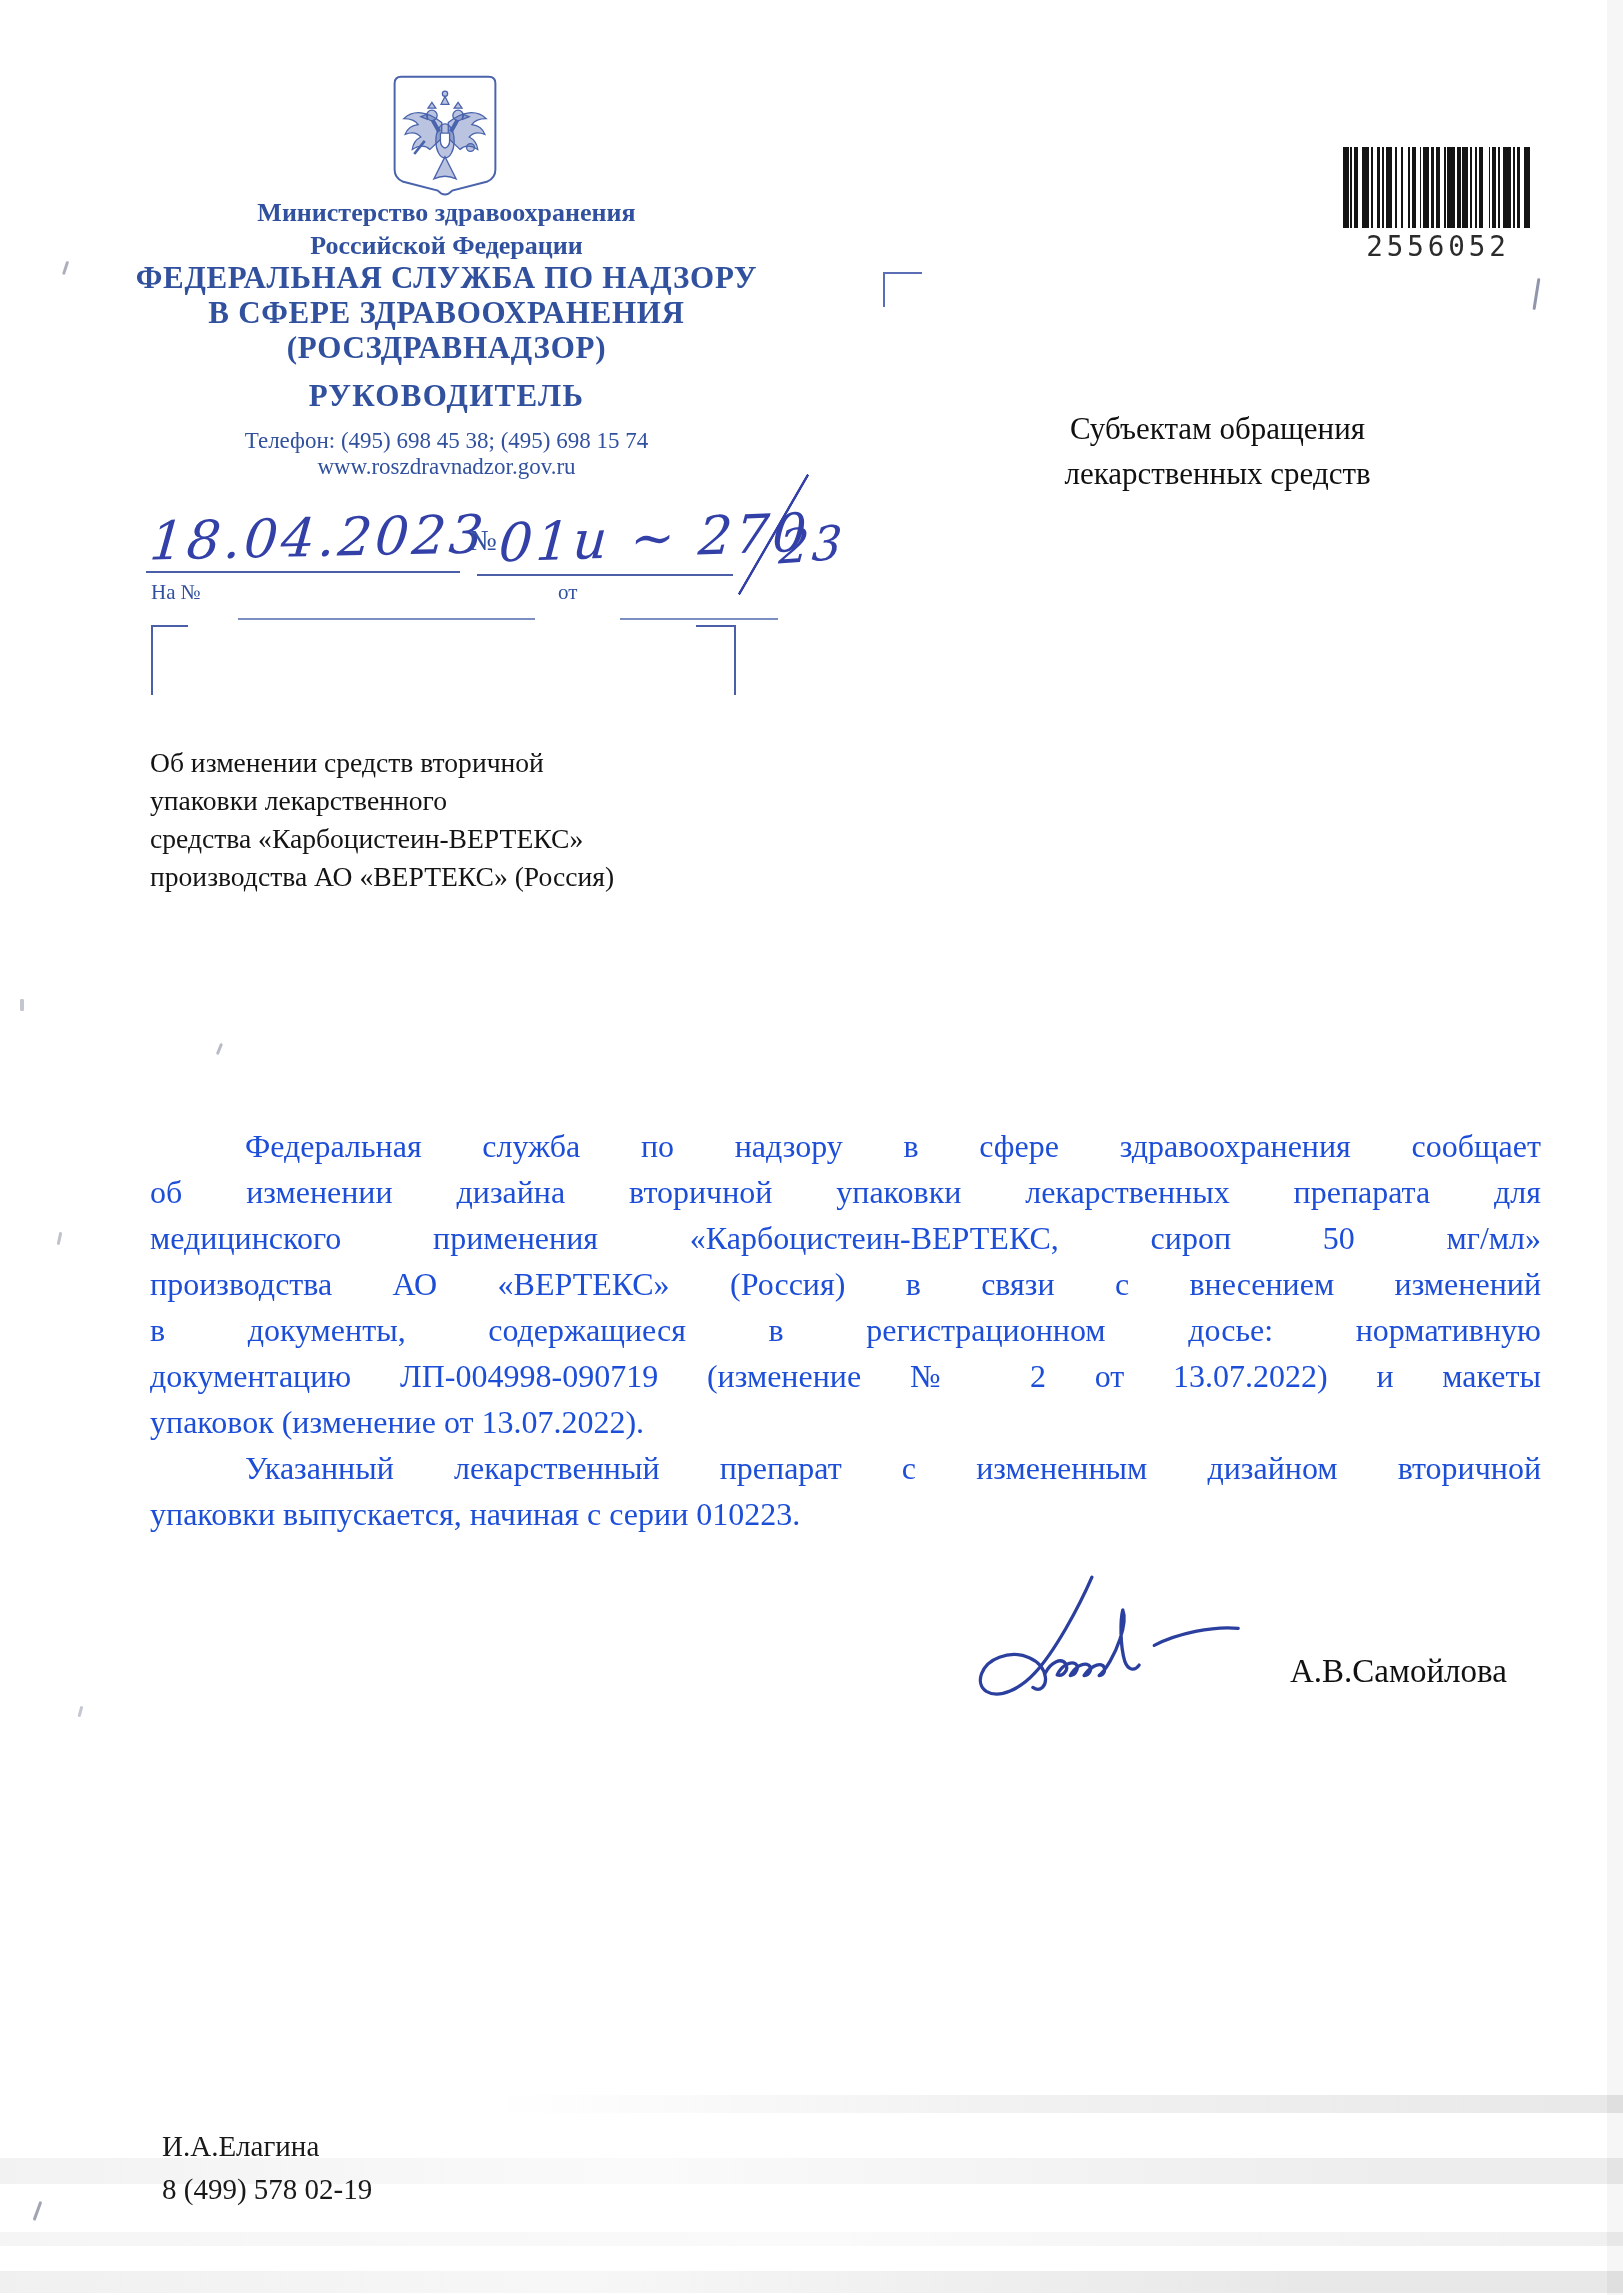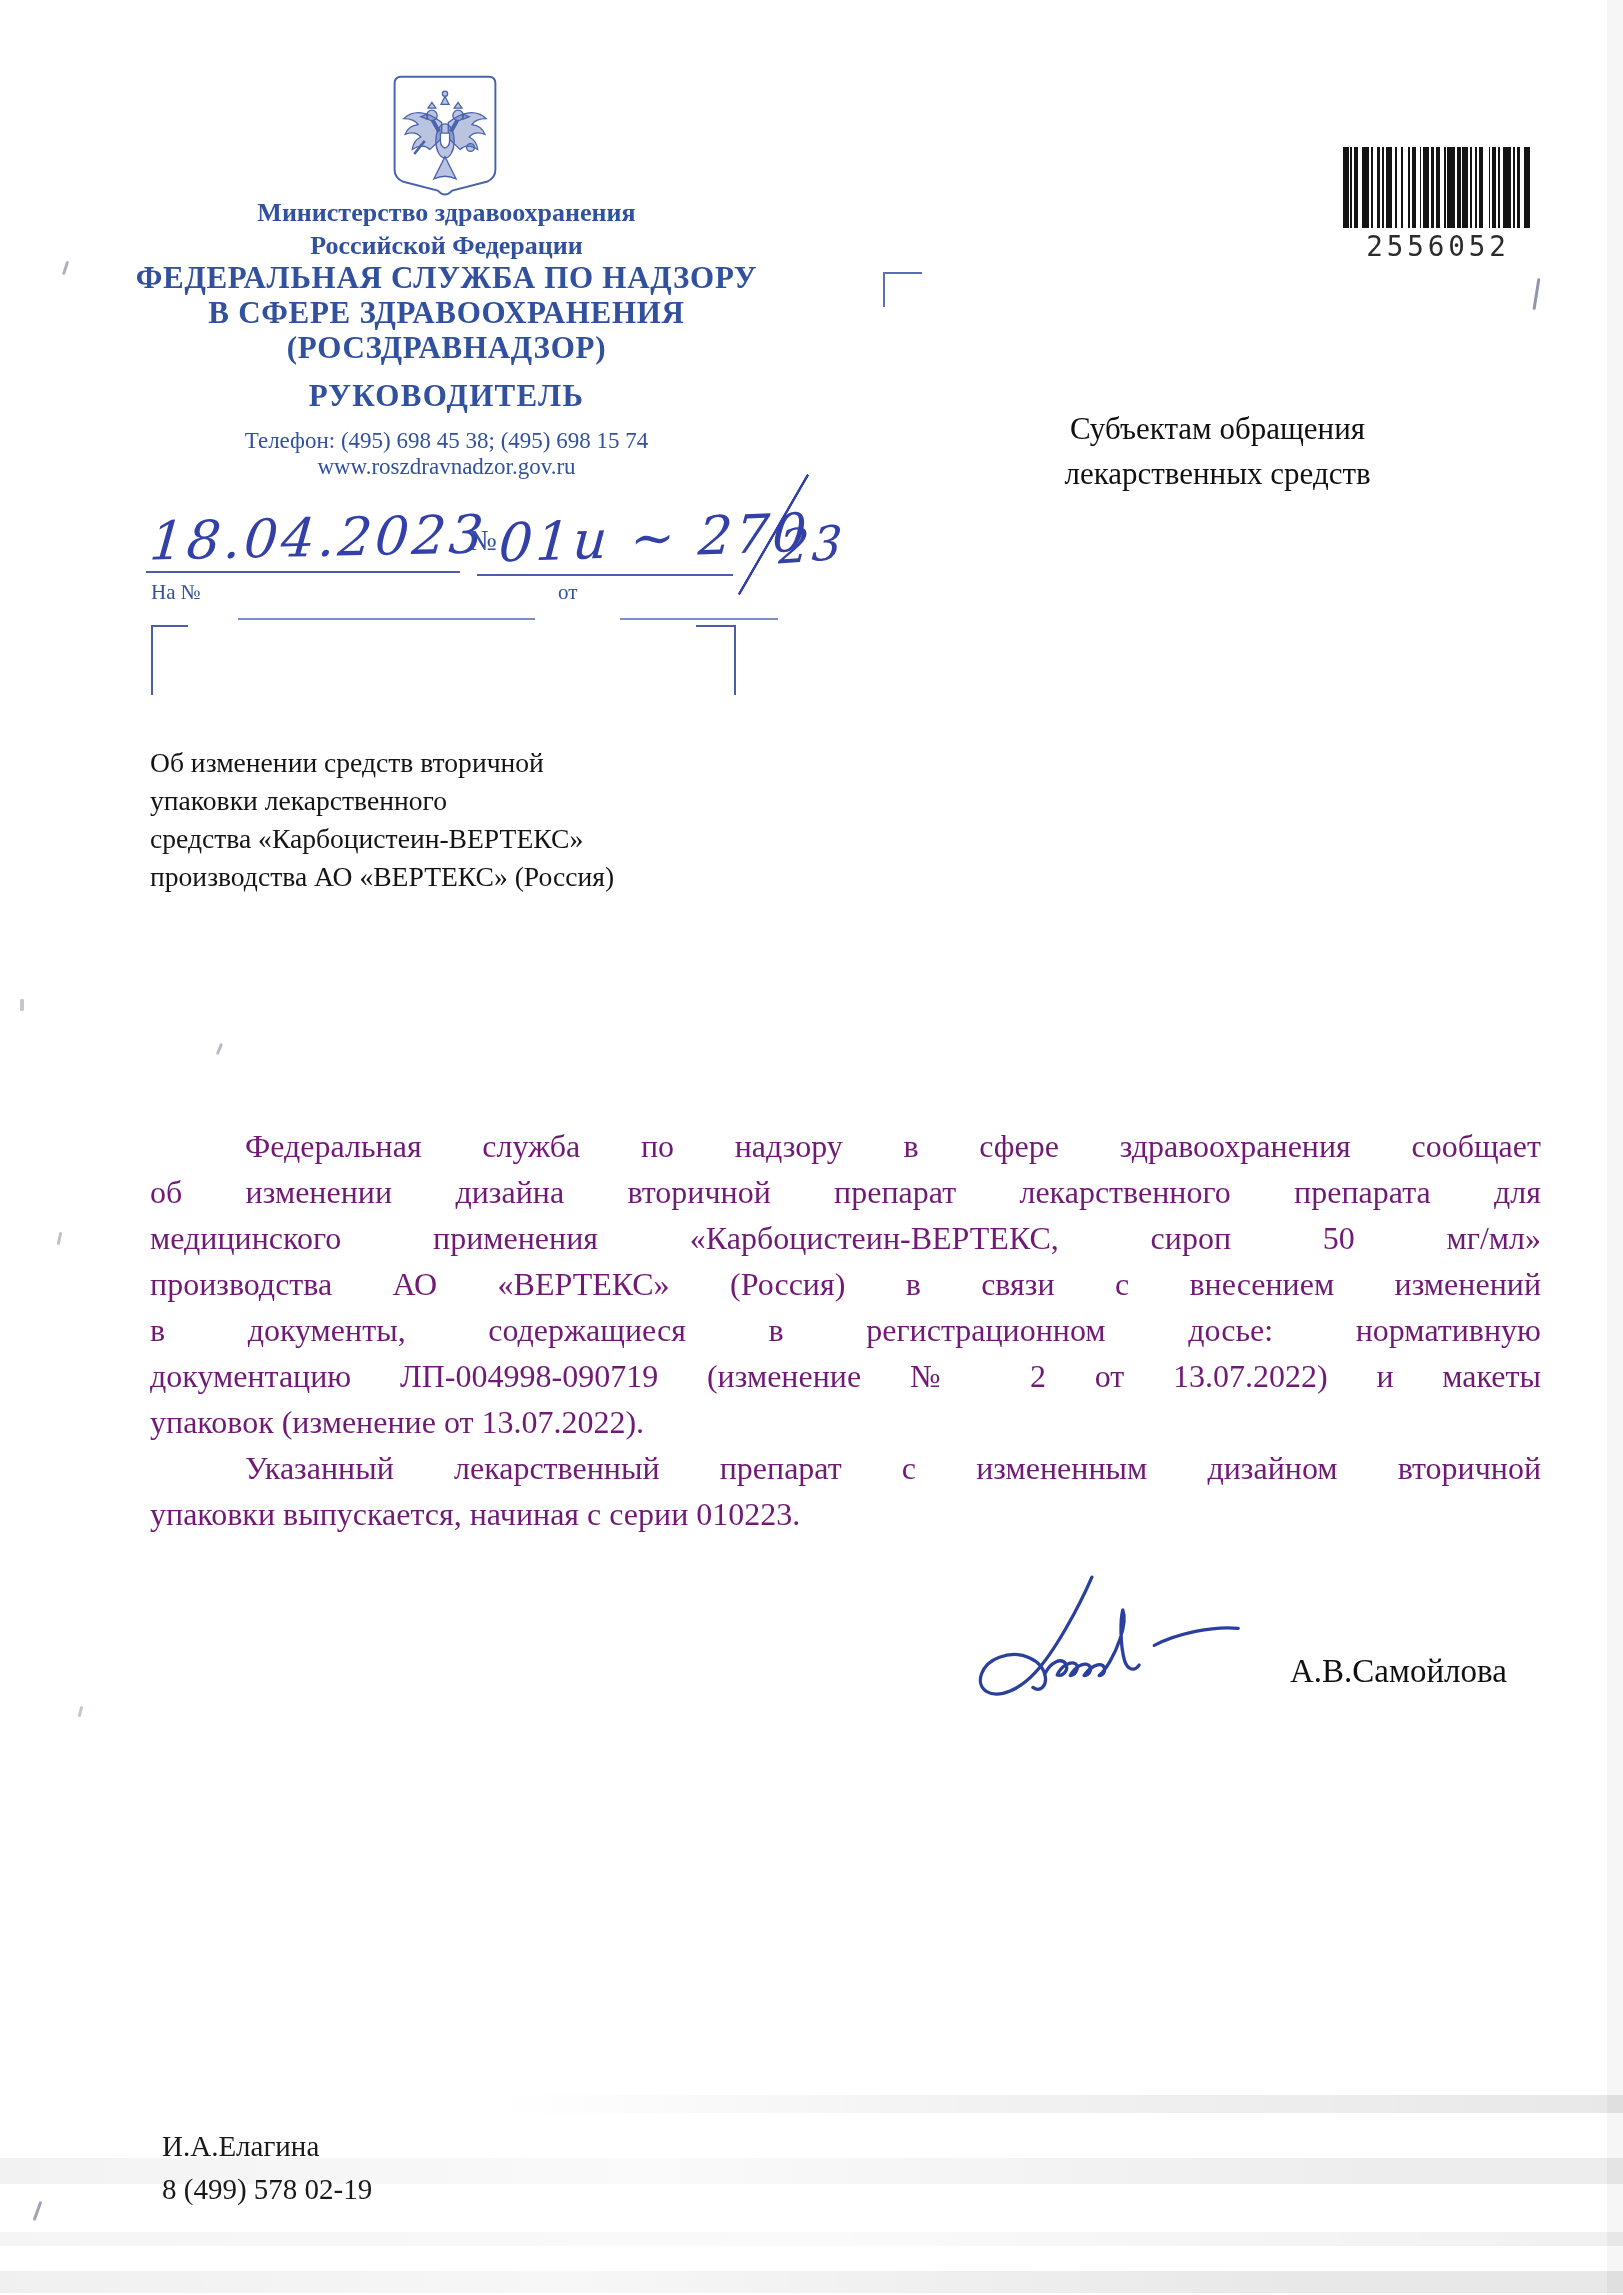--- a/index.html
+++ b/index.html
@@ -30,21 +30,21 @@
   .brk-tr{border-top-width:2px;border-right-width:2px;}
   
   .barcode{left:1343px;top:147px;width:189px;height:81px;display:flex;align-items:stretch;}
   .barcode .b{background:#141414;}
   .barcode .s{background:transparent;}
   .barcode-num{left:1338px;top:230px;width:200px;text-align:center;
                font-family:"DejaVu Sans Mono", monospace;font-size:27.6px;letter-spacing:3.9px;color:#2b2b2b;}
   .recipient{left:1014px;top:406px;width:407px;text-align:center;font-size:31px;line-height:45px;color:#101010;}
   
   .subject{left:150px;top:744px;width:788px;font-size:27.6px;line-height:38px;color:#141414;}
-  .body-block{left:150px;top:1123px;width:1391px;font-size:32px;color:#701a75;}
+  .body-block{left:150px;top:1123px;width:1391px;font-size:32px;color:#1d4ed8;}
   .body-block .line{line-height:46px;white-space:normal;}
   .body-block .line.j{text-align:justify;text-align-last:justify;}
   .body-block .line.ind{text-indent:95px;}
   
   .sig-name{left:1290px;top:1653px;font-size:33px;color:#111;}
   .footer{left:162px;top:2125px;font-size:29px;line-height:43px;color:#1a1a1a;}
   
   .speck{position:absolute;background:#8a8fa0;border-radius:1.3px;}
   .band{position:absolute;left:0;width:1623px;pointer-events:none;}
   .tick-r{left:1535px;top:278px;width:2.6px;height:31.5px;background:#9097ad;transform:rotate(9deg);border-radius:1.3px;}
@@ -195,21 +195,21 @@
 
   <div class="abs subject">
     <div>Об изменении средств вторичной</div>
     <div>упаковки лекарственного</div>
     <div>средства  «Карбоцистеин-ВЕРТЕКС»</div>
     <div>производства АО «ВЕРТЕКС» (Россия)</div>
   </div>
 
   <div class="abs body-block" id="body-block">
       <div class="line j ind">Федеральная служба по надзору в сфере здравоохранения сообщает</div>
-      <div class="line j">об изменении дизайна вторичной препарат лекарственного препарата для</div>
+      <div class="line j">об изменении дизайна вторичной упаковки лекарственных препарата для</div>
       <div class="line j">медицинского применения «Карбоцистеин-ВЕРТЕКС, сироп 50 мг/мл»</div>
       <div class="line j">производства АО «ВЕРТЕКС» (Россия) в связи с внесением изменений</div>
       <div class="line j">в документы, содержащиеся в регистрационном досье: нормативную</div>
       <div class="line j">документацию ЛП-004998-090719 (изменение № 2 от 13.07.2022) и макеты</div>
       <div class="line">упаковок (изменение от  13.07.2022).</div>
       <div class="line j ind">Указанный лекарственный препарат с измененным дизайном  вторичной</div>
       <div class="line">упаковки  выпускается, начиная с серии 010223.</div>
     </div>
 
   <svg class="abs" style="left:944px;top:1568px;" width="368" height="164" viewBox="0 0 560 250">

